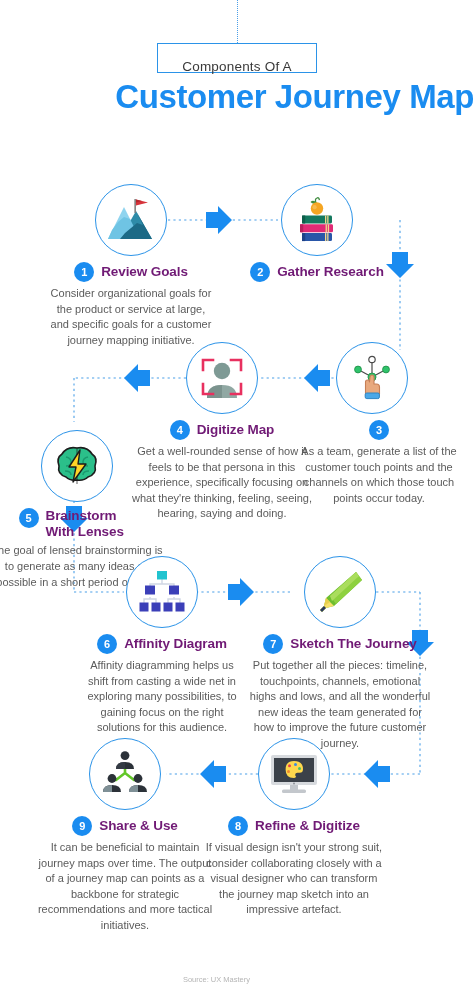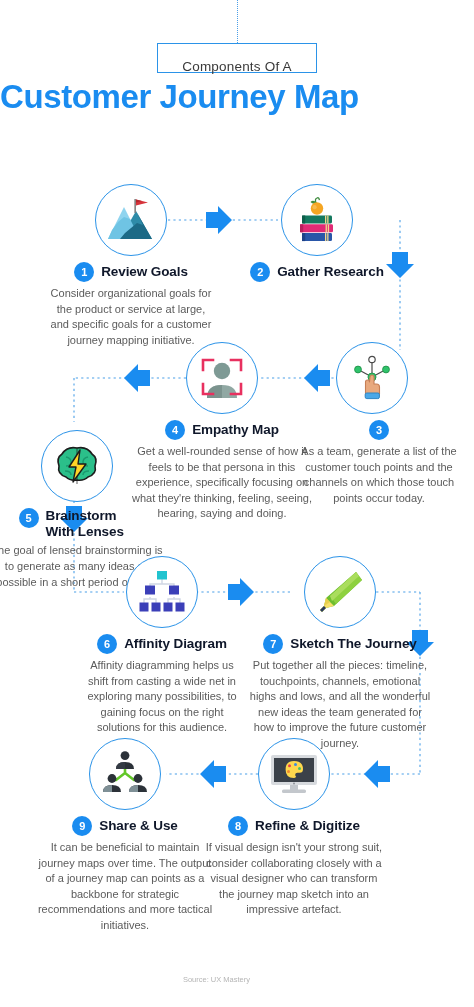--- a/index.html
+++ b/index.html
@@ -33,21 +33,21 @@
   .hdr-box span {
     font-size: 13.5px;
     color: #3a3a3a;
     letter-spacing: .2px;
     margin-top: 17px;
   }
 
   .hdr-title {
     position: absolute;
     left: 0; top: 78px; width: 474px;
-    text-align: left;
+    text-align: right;
     font-size: 33px;
     font-weight: bold;
     color: #1a8cf0;
     letter-spacing: -0.4px;
   }
 
   
   #flow { position: absolute; left: 0; top: 160px; width: 474px; height: 810px; }
 
   #connectors { position: absolute; left: 0; top: 0; width: 474px; height: 810px; }
@@ -73,21 +73,21 @@
     margin-top: 6px;
   }
   .badge {
     width: 20px; height: 20px; border-radius: 50%;
     background: #1a8cf0; color: #fff;
     font-size: 11px; font-weight: bold;
     display: flex; align-items: center; justify-content: center;
     flex: 0 0 auto;
   }
   .title {
-    font-size: 13.5px; font-weight: bold; color: #0f172a;
+    font-size: 13.5px; font-weight: bold; color: #701a75;
     line-height: 1.16; letter-spacing: -0.1px;
   }
   .title.two-line { text-align: left; }
 
   .desc {
     margin-top: 4px;
     font-size: 11px;
     line-height: 1.42;
     color: #5b5b5b;
     text-align: center;
@@ -231,21 +231,21 @@
         <path d="M9 44 q0 -13 15 -13 q15 0 15 13 z" fill="#90a8a3"></path>
         <path d="M24 31 q-15 0 -15 13 l15 0 z" fill="#7b938e"></path>
         <path d="M5 16 L5 6 L15 6" fill="none" stroke="#e8305f" stroke-width="2.6" stroke-linecap="square"></path>
         <path d="M33 6 L43 6 L43 16" fill="none" stroke="#e8305f" stroke-width="2.6" stroke-linecap="square"></path>
         <path d="M43 30 L43 40 L33 40" fill="none" stroke="#e8305f" stroke-width="2.6" stroke-linecap="square"></path>
         <path d="M15 40 L5 40 L5 30" fill="none" stroke="#e8305f" stroke-width="2.6" stroke-linecap="square"></path>
       </svg>
     </div>
     <div class="head">
       <div class="badge">4</div>
-      <div class="title">Empathy Map</div>
+      <div class="title">Digitize Map</div>
     </div>
     <div class="desc">Get a well-rounded sense of how it feels to be that persona in this experience, specifically focusing on what they're thinking, feeling, seeing, hearing, saying and doing.</div>
   </div>
 
   <div class="step w190" style="left:-18px; top:270px;">
     <div class="circle">
       <svg width="48" height="44" viewBox="0 0 48 44">
         <path d="M24 4 q-10 -2 -15 6 q-6 4 -3 12 q-2 8 7 11 q4 4 11 3 q7 1 11 -3 q9 -3 7 -11 q3 -8 -3 -12 q-5 -8 -15 -6 z" fill="#2bbf8a" stroke="#1d1d1d" stroke-width="1.6"></path>
         <path d="M24 4 L24 40" stroke="#1d1d1d" stroke-width="1.3" opacity="0.55"></path>
         <path d="M13 13 q5 1 5 5 q0 4 -5 4" fill="none" stroke="#1a9a6e" stroke-width="1.5"></path>

